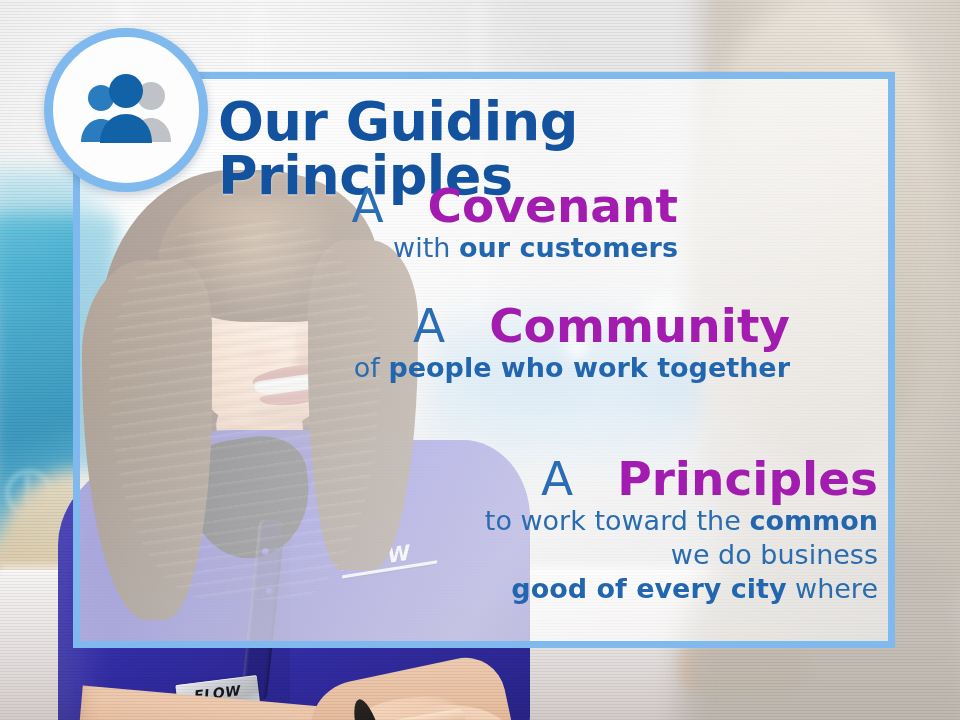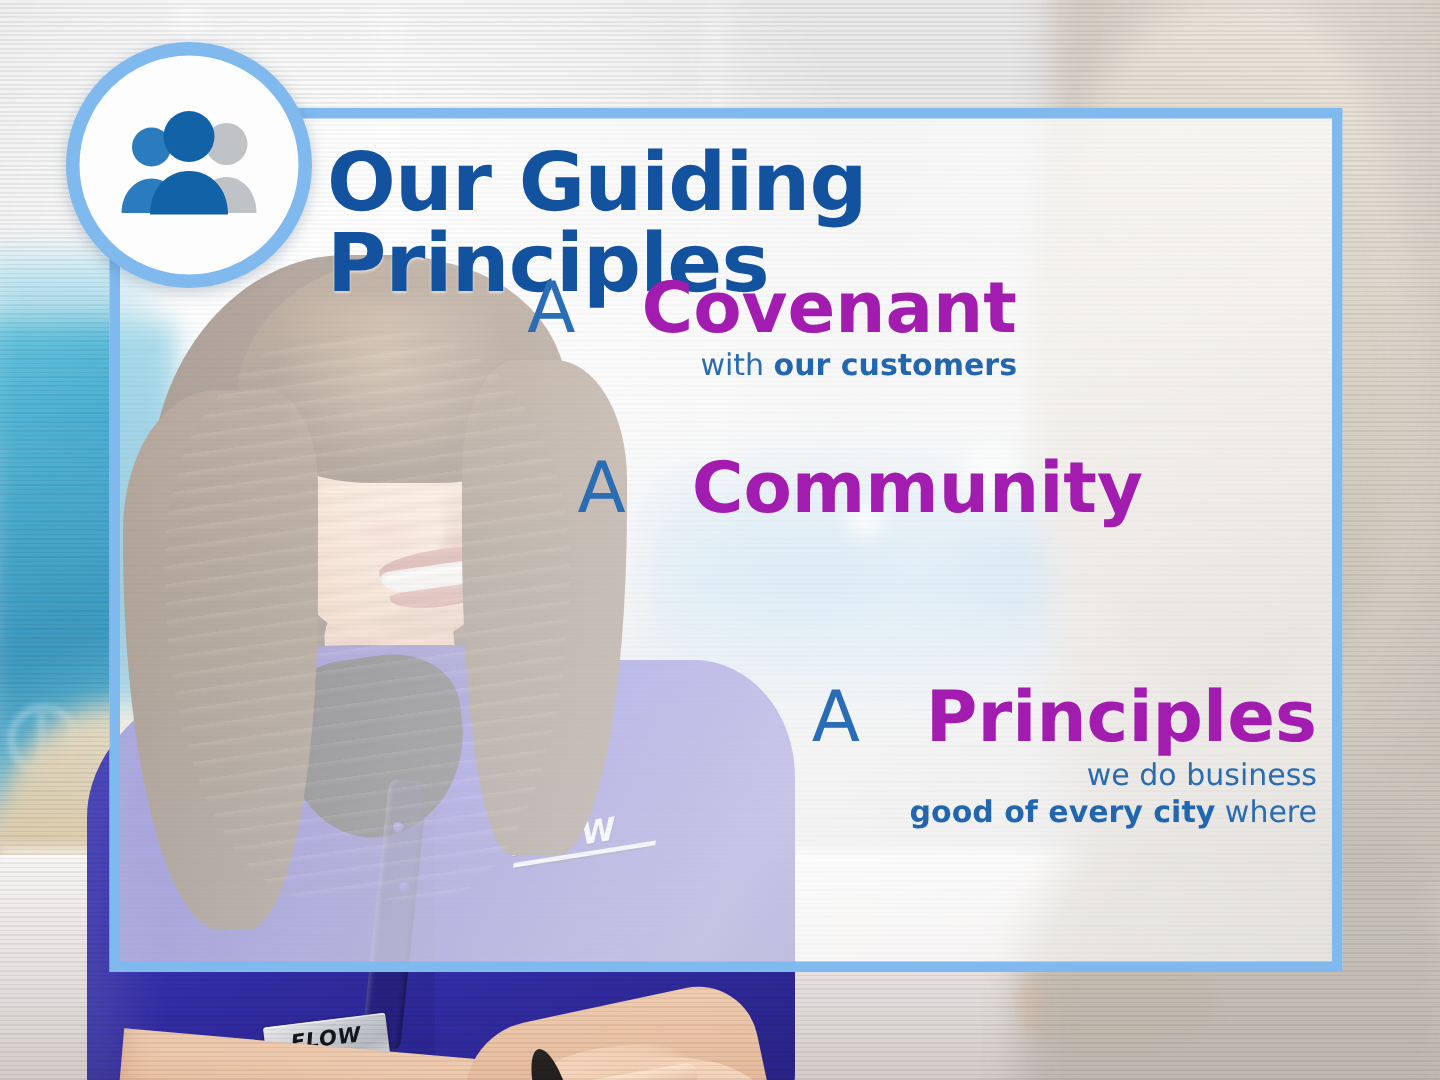--- a/index.html
+++ b/index.html
@@ -215,26 +215,26 @@
   .badge-circle svg{display:block;}
 
   
   .title{position:absolute;left:218px;top:95px;width:660px;
     font-weight:700;font-size:54px;line-height:1;color:#12529e;letter-spacing:-.5px;
     text-shadow:0 1px 2px rgba(255,255,255,.55);}
   .block{position:absolute;text-align:right;}
   .big{font-size:47px;line-height:1.04;white-space:nowrap;}
   .big .art{font-weight:400;color:#2a6db5;}
   .big .word{font-weight:700;color:#a21caf;margin-left:29px;}
-  .sub{font-size:20px;line-height:1.27;color:#2a6cb0;}
+  .sub{font-size:27px;line-height:1.27;color:#2a6cb0;}
   .sub b{font-weight:700;color:#2166ae;}
   .sub .lt{font-weight:400;}
 
   .b-covenant{left:200px;top:182px;width:478px;}
-  .b-community{left:184px;top:302px;width:578px;}
+  .b-community{left:212px;top:302px;width:578px;}
   .b-commitment{left:200px;top:455px;width:678px;}
 </style>
 </head>
 <body>
 
 <div class="stage">
 
   <div class="photo">
     <div class="bg-room"></div>
     <div class="bg-glow"></div>
@@ -343,30 +343,36 @@
       </div>
     </div>
   </div>
 
   <div class="block b-community">
     <div class="big">
       <span class="art">A</span>
       <span class="word">Community</span>
     </div>
     <div class="sub">
+      <div>
+        <span class="lt">of </span><b>people who work together</b>
+      </div>
     </div>
   </div>
 
   <div class="block b-commitment">
     <div class="big">
       <span class="art">A</span>
       <span class="word">Principles</span>
     </div>
     <div class="sub">
       <div>
+        <span class="lt">to work toward the </span><b>common</b>
+      </div>
+      <div>
         <span class="lt">we do business</span>
       </div>
       <div>
         <b>good of every city</b><span class="lt"> where</span>
       </div>
     </div>
   </div>
 
 </div>
 

